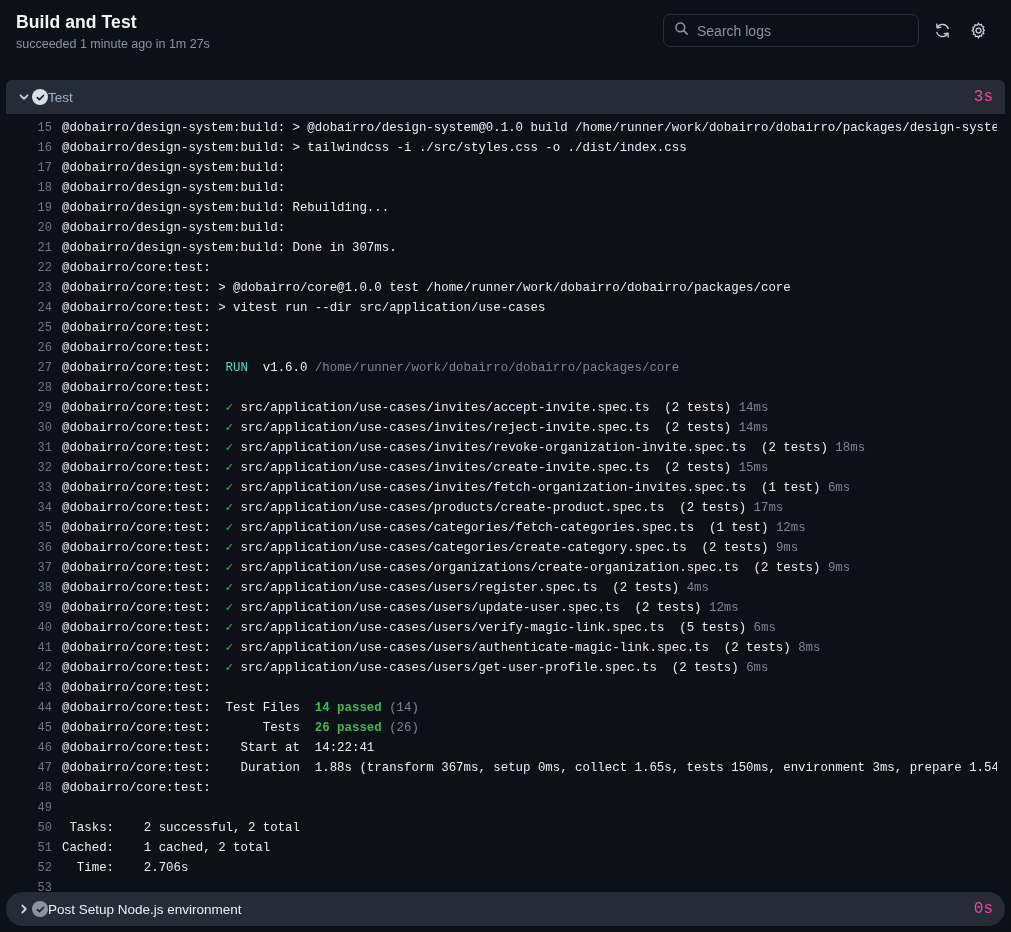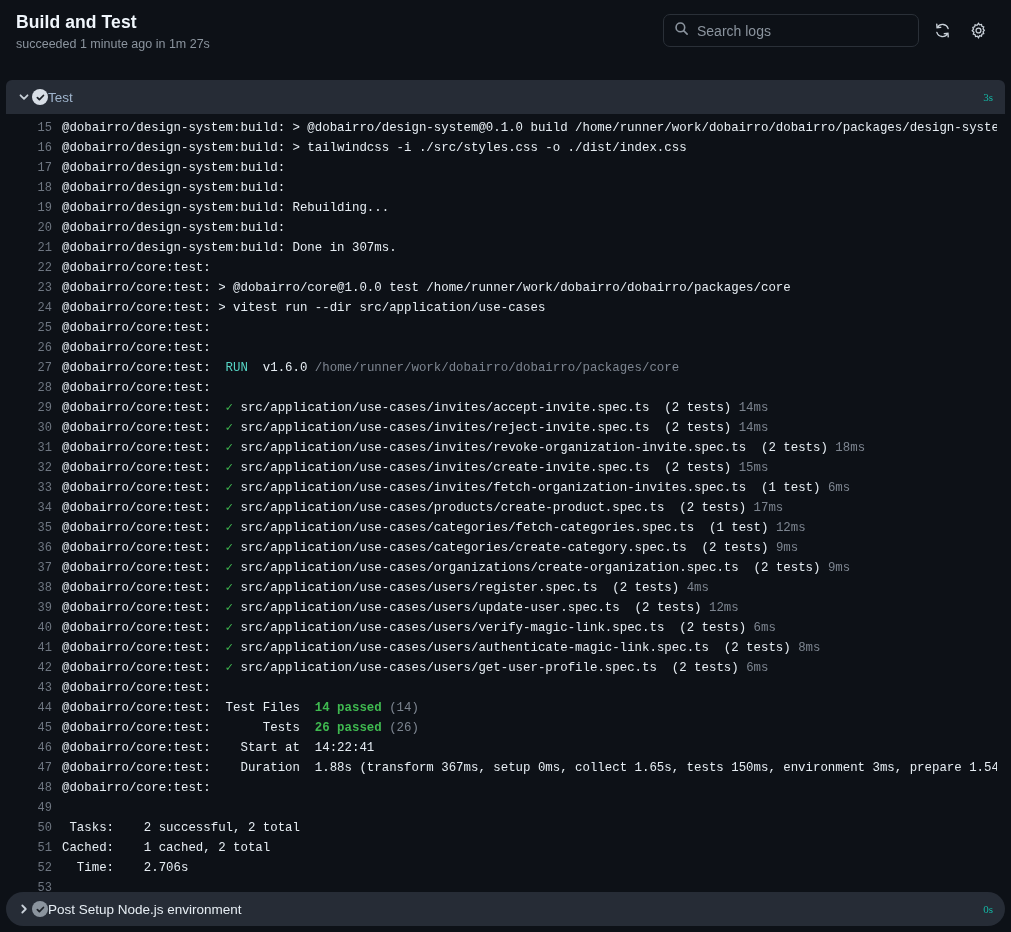--- a/index.html
+++ b/index.html
@@ -133,23 +133,23 @@
   .status-circle.dim { background: #8b949e; }
 
   .group-name {
     font-size: 13.5px;
     color: #e6edf3;
     flex: 1;
   }
   .group-name.accent { color: #9fb4cc; }
 
   .group-time {
-    font-size: 11px;
-    color: #14b8a6;
-    font-family: Liberation Serif, serif;
+    font-size: 16px;
+    color: #ec4899;
+    font-family: Liberation Mono, monospace;
   }
 
   
   .log-body {
     background: #0d1117;
     padding: 4px 0 4px 0;
     font-family: "Liberation Mono", monospace;
     font-size: 12.4px;
     line-height: 20px;
     overflow: hidden;
@@ -268,21 +268,21 @@
       <div class="log-line"><span class="ln">30</span><span class="lt"><span class="c-white">@dobairro/core:test:  </span><span class="c-green">✓</span><span class="c-white"> src/application/use-cases/invites/reject-invite.spec.ts  (2 tests) </span><span class="c-gray">14ms</span></span></div>
       <div class="log-line"><span class="ln">31</span><span class="lt"><span class="c-white">@dobairro/core:test:  </span><span class="c-green">✓</span><span class="c-white"> src/application/use-cases/invites/revoke-organization-invite.spec.ts  (2 tests) </span><span class="c-gray">18ms</span></span></div>
       <div class="log-line"><span class="ln">32</span><span class="lt"><span class="c-white">@dobairro/core:test:  </span><span class="c-green">✓</span><span class="c-white"> src/application/use-cases/invites/create-invite.spec.ts  (2 tests) </span><span class="c-gray">15ms</span></span></div>
       <div class="log-line"><span class="ln">33</span><span class="lt"><span class="c-white">@dobairro/core:test:  </span><span class="c-green">✓</span><span class="c-white"> src/application/use-cases/invites/fetch-organization-invites.spec.ts  (1 test) </span><span class="c-gray">6ms</span></span></div>
       <div class="log-line"><span class="ln">34</span><span class="lt"><span class="c-white">@dobairro/core:test:  </span><span class="c-green">✓</span><span class="c-white"> src/application/use-cases/products/create-product.spec.ts  (2 tests) </span><span class="c-gray">17ms</span></span></div>
       <div class="log-line"><span class="ln">35</span><span class="lt"><span class="c-white">@dobairro/core:test:  </span><span class="c-green">✓</span><span class="c-white"> src/application/use-cases/categories/fetch-categories.spec.ts  (1 test) </span><span class="c-gray">12ms</span></span></div>
       <div class="log-line"><span class="ln">36</span><span class="lt"><span class="c-white">@dobairro/core:test:  </span><span class="c-green">✓</span><span class="c-white"> src/application/use-cases/categories/create-category.spec.ts  (2 tests) </span><span class="c-gray">9ms</span></span></div>
       <div class="log-line"><span class="ln">37</span><span class="lt"><span class="c-white">@dobairro/core:test:  </span><span class="c-green">✓</span><span class="c-white"> src/application/use-cases/organizations/create-organization.spec.ts  (2 tests) </span><span class="c-gray">9ms</span></span></div>
       <div class="log-line"><span class="ln">38</span><span class="lt"><span class="c-white">@dobairro/core:test:  </span><span class="c-green">✓</span><span class="c-white"> src/application/use-cases/users/register.spec.ts  (2 tests) </span><span class="c-gray">4ms</span></span></div>
       <div class="log-line"><span class="ln">39</span><span class="lt"><span class="c-white">@dobairro/core:test:  </span><span class="c-green">✓</span><span class="c-white"> src/application/use-cases/users/update-user.spec.ts  (2 tests) </span><span class="c-gray">12ms</span></span></div>
-      <div class="log-line"><span class="ln">40</span><span class="lt"><span class="c-white">@dobairro/core:test:  </span><span class="c-green">✓</span><span class="c-white"> src/application/use-cases/users/verify-magic-link.spec.ts  (2 tests) </span><span class="c-gray">6ms</span></span></div>
+      <div class="log-line"><span class="ln">40</span><span class="lt"><span class="c-white">@dobairro/core:test:  </span><span class="c-green">✓</span><span class="c-white"> src/application/use-cases/users/verify-magic-link.spec.ts  (5 tests) </span><span class="c-gray">6ms</span></span></div>
       <div class="log-line"><span class="ln">41</span><span class="lt"><span class="c-white">@dobairro/core:test:  </span><span class="c-green">✓</span><span class="c-white"> src/application/use-cases/users/authenticate-magic-link.spec.ts  (2 tests) </span><span class="c-gray">8ms</span></span></div>
       <div class="log-line"><span class="ln">42</span><span class="lt"><span class="c-white">@dobairro/core:test:  </span><span class="c-green">✓</span><span class="c-white"> src/application/use-cases/users/get-user-profile.spec.ts  (2 tests) </span><span class="c-gray">6ms</span></span></div>
       <div class="log-line"><span class="ln">43</span><span class="lt"><span class="c-white">@dobairro/core:test:</span></span></div>
       <div class="log-line"><span class="ln">44</span><span class="lt"><span class="c-white">@dobairro/core:test:  Test Files  </span><span class="c-green-b">14 passed</span><span class="c-gray"> (14)</span></span></div>
       <div class="log-line"><span class="ln">45</span><span class="lt"><span class="c-white">@dobairro/core:test:       Tests  </span><span class="c-green-b">26 passed</span><span class="c-gray"> (26)</span></span></div>
       <div class="log-line"><span class="ln">46</span><span class="lt"><span class="c-white">@dobairro/core:test:    Start at  14:22:41</span></span></div>
       <div class="log-line"><span class="ln">47</span><span class="lt"><span class="c-white">@dobairro/core:test:    Duration  1.88s (transform 367ms, setup 0ms, collect 1.65s, tests 150ms, environment 3ms, prepare 1.54s)</span></span></div>
       <div class="log-line"><span class="ln">48</span><span class="lt"><span class="c-white">@dobairro/core:test:</span></span></div>
       <div class="log-line"><span class="ln">49</span><span class="lt"><span class="c-white"></span></span></div>
       <div class="log-line"><span class="ln">50</span><span class="lt"><span class="c-white"> Tasks:    2 successful, 2 total</span></span></div>

